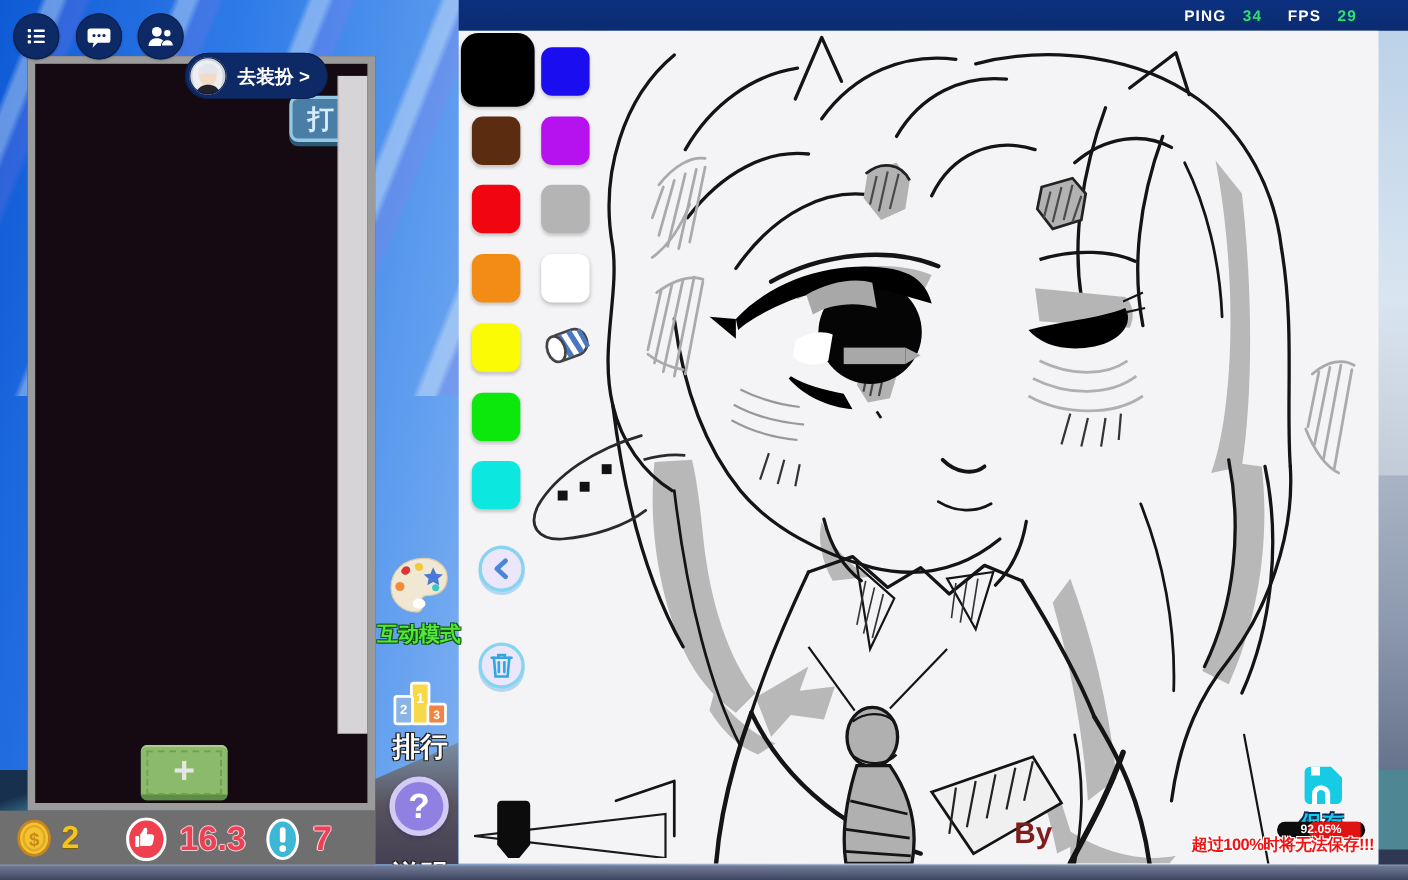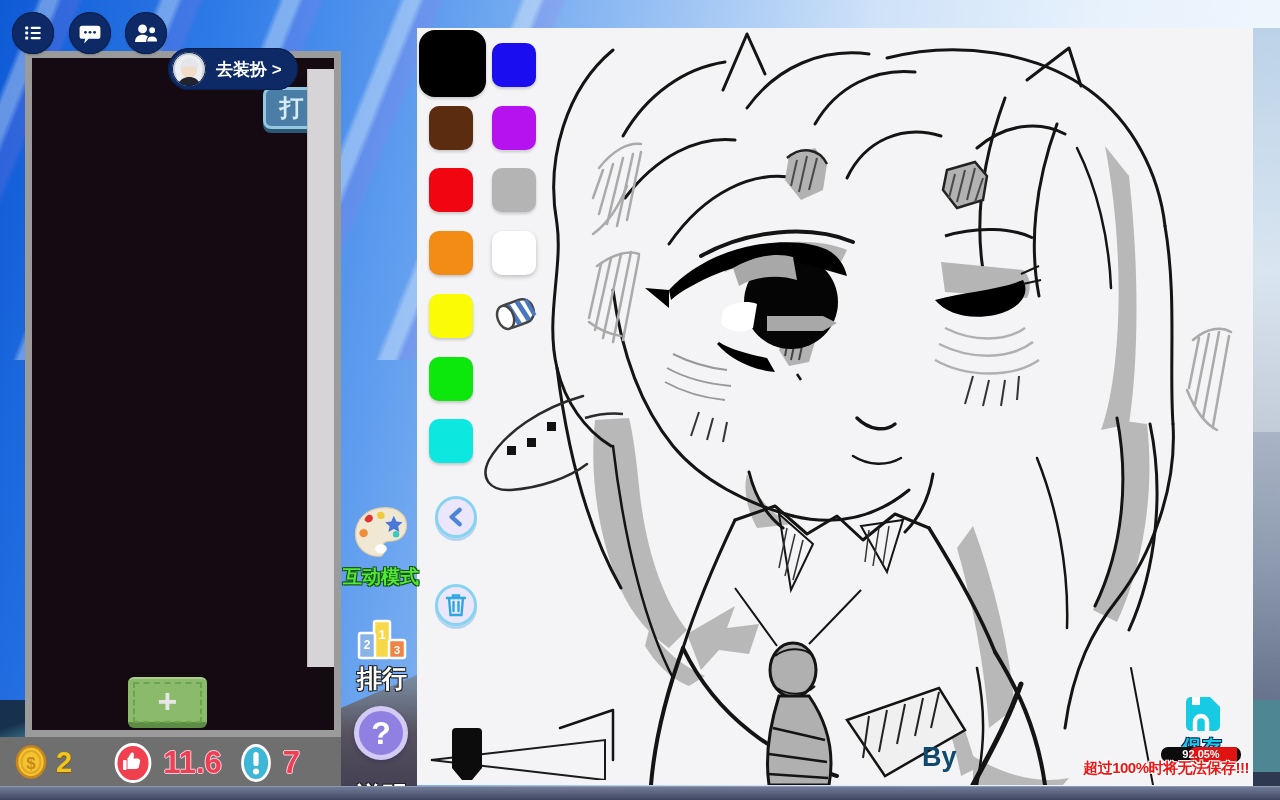--- a/index.html
+++ b/index.html
@@ -36,21 +36,21 @@
   .canvas { left:417px; top:28px; width:836px; height:757px; background:#f4f3f5; }
   .drawing { position:absolute; inset:0; width:100%; height:100%; z-index:1; }
   .swatch { position:absolute; z-index:2; box-shadow:0 2px 3px rgba(0,0,0,.18); }
   .tool-btn { position:absolute; z-index:2; width:42px; height:42px; border-radius:50%;
     background:#ece6fb; border:3px solid #86d4f0; box-shadow:0 3px 0 rgba(130,190,235,.55);
     display:flex; align-items:center; justify-content:center; }
   .eraser-wrap { position:absolute; z-index:2; }
   .slider-wrap { position:absolute; z-index:2; }
 
   .byline { position:absolute; z-index:3; left:505px; top:714px; display:flex; gap:8px; align-items:baseline; white-space:nowrap; }
-  .byline-prefix { color:#0c4a6e; font-weight:bold; font-size:27px; }
+  .byline-prefix { color:#7f1d1d; font-weight:bold; font-size:27px; }
   .byline-name { color:#3fd45f; font-weight:bold; font-size:26px;
     text-shadow:-1px -1px 0 #123a1e,1px -1px 0 #123a1e,-1px 1px 0 #123a1e,1px 1px 0 #123a1e; }
 
   .save-btn { position:absolute; z-index:3; left:760px; top:666px; width:50px; text-align:center; }
   .save-label { color:#17cbe4; font-weight:bold; font-size:20px; margin-top:-4px;
     text-shadow:-1px -1px 0 #0a2a5e,1px -1px 0 #0a2a5e,-1px 1px 0 #0a2a5e,1px 1px 0 #0a2a5e; }
   .save-progress { position:absolute; z-index:3; left:744px; top:719px; width:80px; height:15px; background:#0c0c0c; border-radius:7px; overflow:hidden;padding-left:28px; }
   .save-progress-fill { height:100%; background:#e01212; border-radius:7px 0 0 7px; }
   .save-progress-text { position:absolute; inset:0; color:#fff; font-weight:bold; font-size:11px; text-align:center; line-height:15px; }
   .save-warning { position:absolute; z-index:3; right:4px; top:731px; width:212px; text-align:right;
@@ -90,20 +90,26 @@
 <div id="stage">
 
   <div class="abs streaks"></div>
   <div class="abs hill-left"></div>
   <div class="abs sky-right"></div>
   <div class="abs mount-right"></div>
   <div class="abs teal-right"></div>
   <div class="abs dark-right"></div>
   <div class="abs corner-left"></div>
 
+  <div class="abs hud-bar">
+    <span>PING</span>
+    <span class="hud-val">34</span>
+    <span>FPS</span>
+    <span class="hud-val">29</span>
+  </div>
 
   <div class="abs canvas">
     <svg class="drawing" viewBox="0 0 836 757">
 
       <g fill="#b8b8b8" stroke="none">
         <path d="M178,392 C172,450 182,512 204,562 C216,588 232,606 252,620 L270,602 C246,572 228,520 222,458 C219,428 216,406 212,390 Z"></path>
         <path d="M232,602 C252,628 270,640 288,648 L272,658 C252,650 238,634 228,618 Z"></path>
         <path d="M688,118 C700,180 706,262 698,334 C695,362 690,386 684,402 L712,396 C722,330 722,238 712,148 Z"></path>
         <path d="M700,392 C712,455 704,524 676,582 L700,594 C726,538 738,464 730,396 Z"></path>
         <path d="M270,606 L318,578 L310,600 L342,596 L332,626 L302,622 L284,642 Z"></path>
@@ -378,21 +384,21 @@
       <text x="16" y="24" text-anchor="middle" font-size="17" font-weight="bold" fill="#c8881a" font-family="Liberation Sans, sans-serif">$</text>
     </svg>
     <span class="stat-val-gold" style="margin-left:9px;">2</span>
     <svg width="38" height="40" viewBox="0 0 38 40" style="margin-left:42px;">
       <ellipse cx="19" cy="20" rx="17" ry="18.5" fill="#f04050" stroke="#fff" stroke-width="2.8"></ellipse>
       <g fill="#fff" transform="translate(7,8)">
         <rect x="2" y="9" width="3.6" height="10" rx="1"></rect>
         <path d="M6.5 18 h8.6 c1.4 0 2.5-.9 2.8-2.2 l1.2-5.4 c.35-1.6-.85-3-2.5-3 h-4.2 c.5-1.8.7-3.5.35-4.8-.35-1.3-2.3-1.6-2.95-.35-1.1 2.2-2.4 4.3-3.3 5.1 z"></path>
       </g>
     </svg>
-    <span class="stat-val-red" style="margin-left:11px;">11.6</span>
+    <span class="stat-val-red" style="margin-left:11px;">16.3</span>
     <svg width="32" height="40" viewBox="0 0 32 40" style="margin-left:18px;">
       <ellipse cx="16" cy="20" rx="13.5" ry="17.5" fill="#3eb6d6" stroke="#fff" stroke-width="2.8"></ellipse>
       <rect x="13.4" y="9" width="5.2" height="14" rx="2.6" fill="#fff"></rect>
       <circle cx="16" cy="28.5" r="3" fill="#fff"></circle>
     </svg>
     <span class="stat-val-red" style="margin-left:11px;">7</span>
   </div>
 
   <div class="abs circle-btn" style="left:12px; top:12px;">
     <svg width="24" height="24" viewBox="0 0 40 40">

